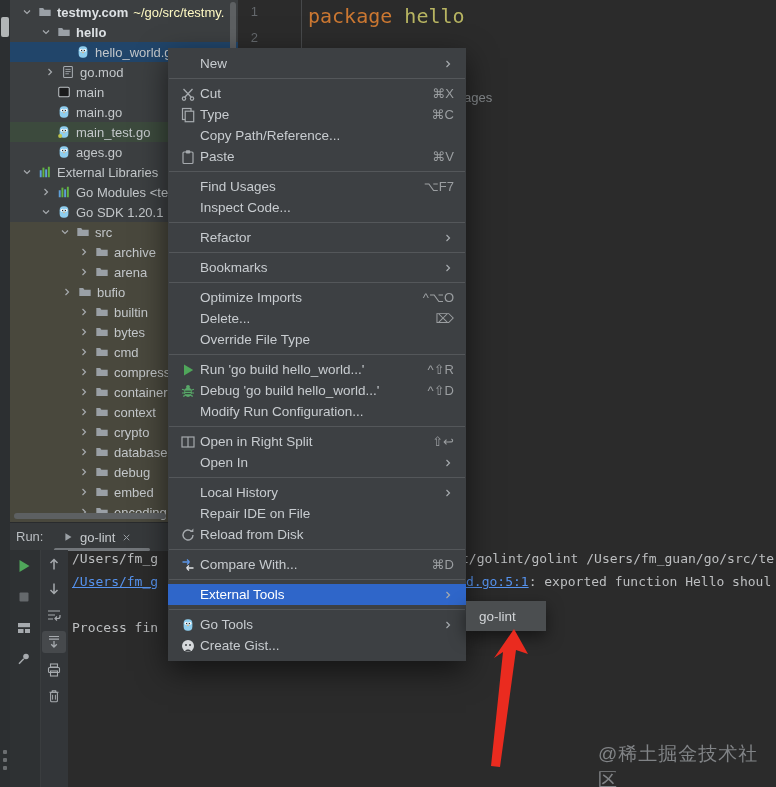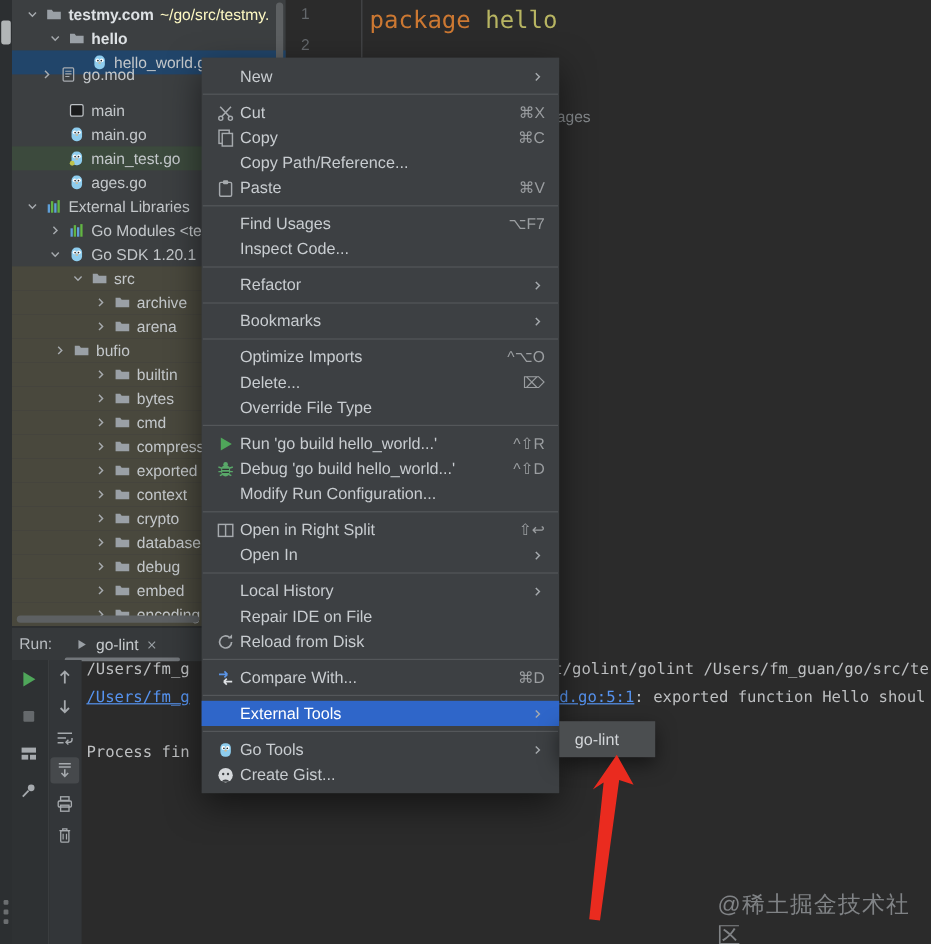--- a/index.html
+++ b/index.html
@@ -119,21 +119,21 @@
             <rect x="3" y="1.5" width="10" height="13" rx="4.5" fill="#8ecdee"></rect>
             <circle cx="6" cy="6" r="1.8" fill="#fff"></circle>
             <circle cx="10" cy="6" r="1.8" fill="#fff"></circle>
             <circle cx="6.4" cy="6.3" r=".8" fill="#24292e"></circle>
             <circle cx="9.6" cy="6.3" r=".8" fill="#24292e"></circle>
             <ellipse cx="8" cy="8.6" rx="1.2" ry=".8" fill="#d8b88a"></ellipse>
           </svg>
         </span>
         <span class="tlabel">hello_world.go</span>
       </div>
-      <div class="tree-row" style="top: 52px; padding-left: 20px;">
+      <div class="tree-row" style="top: 62px; padding-left: 31px;">
         <span class="tbox">
           <svg width="12" height="12" viewBox="0 0 16 16">
             <path d="M6 4l4 4-4 4" stroke="#a6aaae" fill="none" stroke-width="1.6"></path>
           </svg>
         </span>
         <span class="tbox">
           <svg width="14" height="14" viewBox="0 0 16 16">
             <rect x="3" y="1.8" width="10" height="12.5" rx="1" fill="none" stroke="#a6abb0" stroke-width="1.2"></rect>
             <path d="M5 5h6M5 7.5h6M5 10h4" stroke="#a6abb0" stroke-width="1"></path>
           </svg>
@@ -274,21 +274,21 @@
             <path d="M6 4l4 4-4 4" stroke="#a6aaae" fill="none" stroke-width="1.6"></path>
           </svg>
         </span>
         <span class="tbox">
           <svg width="14" height="14" viewBox="0 0 16 16">
             <path d="M1.5 3.5h4.4l1.4 1.9h7.2v7.1H1.5z" fill="#9aa0a6"></path>
           </svg>
         </span>
         <span class="tlabel">arena</span>
       </div>
-      <div class="tree-row olive" style="top: 282px; padding-left: 31px;">
+      <div class="tree-row olive" style="top: 282px; padding-left: 48px;">
         <span class="tbox">
           <svg width="12" height="12" viewBox="0 0 16 16">
             <path d="M6 4l4 4-4 4" stroke="#a6aaae" fill="none" stroke-width="1.6"></path>
           </svg>
         </span>
         <span class="tbox">
           <svg width="14" height="14" viewBox="0 0 16 16">
             <path d="M1.5 3.5h4.4l1.4 1.9h7.2v7.1H1.5z" fill="#9aa0a6"></path>
           </svg>
         </span>
@@ -350,21 +350,21 @@
         <span class="tbox">
           <svg width="12" height="12" viewBox="0 0 16 16">
             <path d="M6 4l4 4-4 4" stroke="#a6aaae" fill="none" stroke-width="1.6"></path>
           </svg>
         </span>
         <span class="tbox">
           <svg width="14" height="14" viewBox="0 0 16 16">
             <path d="M1.5 3.5h4.4l1.4 1.9h7.2v7.1H1.5z" fill="#9aa0a6"></path>
           </svg>
         </span>
-        <span class="tlabel">exported</span>
+        <span class="tlabel">container</span>
       </div>
       <div class="tree-row olive" style="top: 402px; padding-left: 65px;">
         <span class="tbox">
           <svg width="12" height="12" viewBox="0 0 16 16">
             <path d="M6 4l4 4-4 4" stroke="#a6aaae" fill="none" stroke-width="1.6"></path>
           </svg>
         </span>
         <span class="tbox">
           <svg width="14" height="14" viewBox="0 0 16 16">
             <path d="M1.5 3.5h4.4l1.4 1.9h7.2v7.1H1.5z" fill="#9aa0a6"></path>
@@ -556,21 +556,21 @@
           <span>⌘X</span>
         </span>
       </div>
       <div class="mi">
         <span class="ibox">
           <svg width="16" height="16" viewBox="0 0 16 16">
             <rect x="2.5" y="1.5" width="8.5" height="11" fill="none" stroke="#a6aaae" stroke-width="1.2"></rect>
             <rect x="5.2" y="4.2" width="8.5" height="10.5" fill="#3d4043" stroke="#a6aaae" stroke-width="1.2"></rect>
           </svg>
         </span>
-        <span class="mlabel">Copy</span>
+        <span class="mlabel">Type</span>
         <span class="right">
           <span>⌘C</span>
         </span>
       </div>
       <div class="mi">
         <span class="ibox"></span>
         <span class="mlabel">Copy Path/Reference...</span>
         <span class="right"></span>
       </div>
       <div class="mi">

